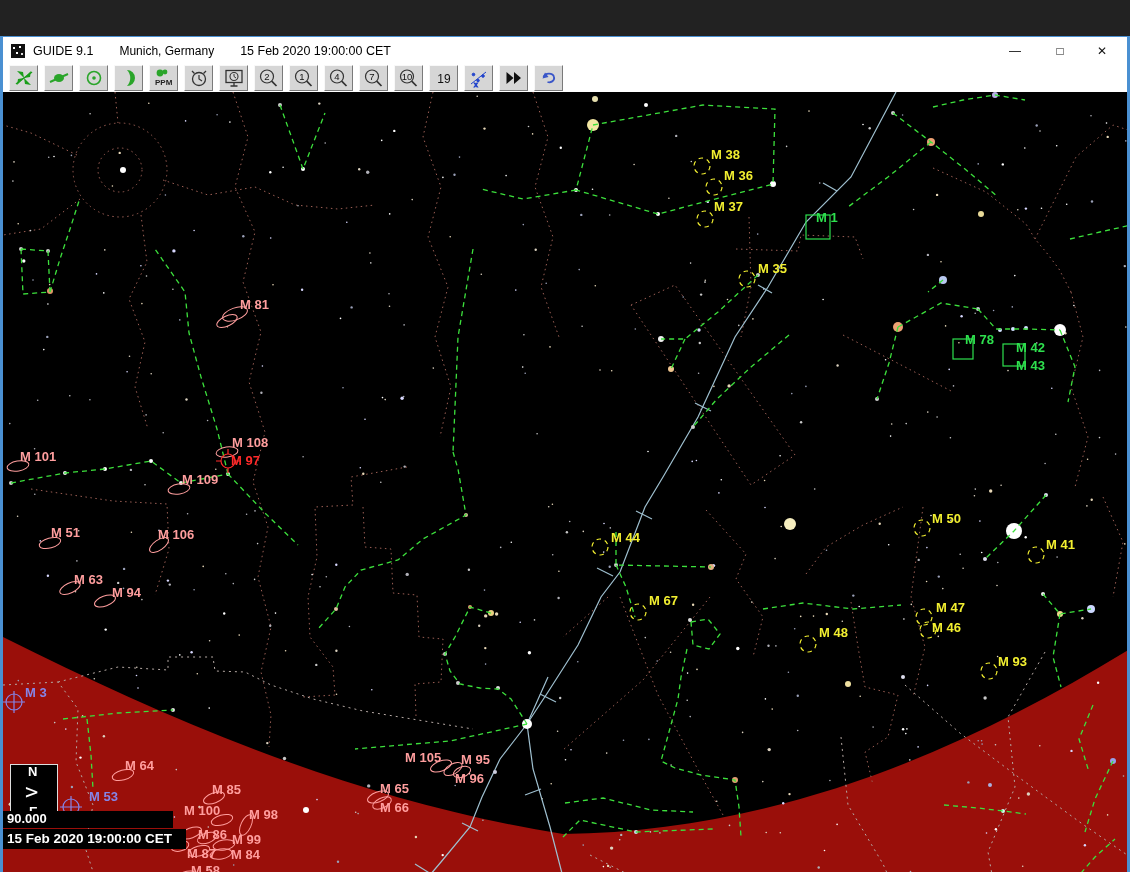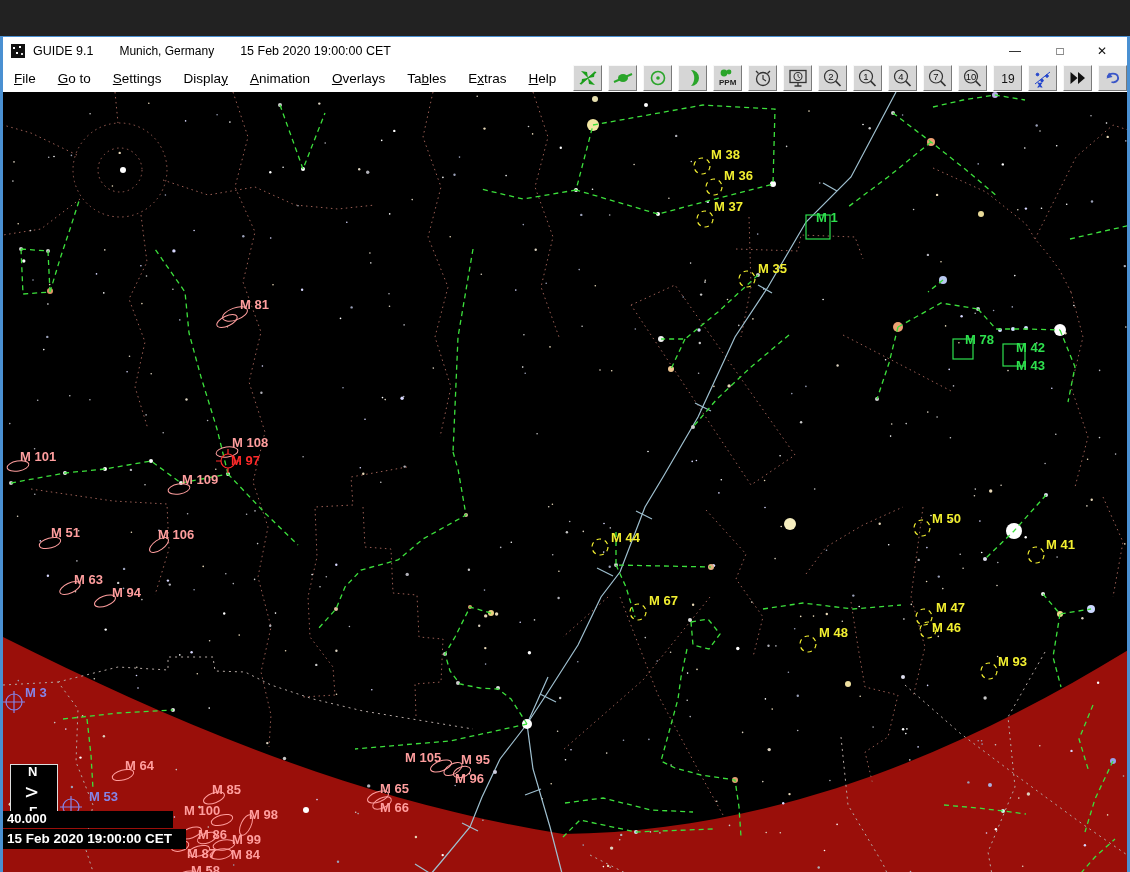--- a/index.html
+++ b/index.html
@@ -49,31 +49,20 @@
     </svg>
     <span class="t-app">GUIDE 9.1</span>
     <span class="t-loc">Munich, Germany</span>
     <span class="t-dt">15 Feb 2020 19:00:00 CET</span>
     <div class="winctl" id="btn-min">—</div>
     <div class="winctl" id="btn-max">□</div>
     <div class="winctl" id="btn-close">✕</div>
   </div>
 
   <div id="menubar">
-    <div id="menuitems" style="display:flex;align-items:center;">
-        <span class="menu-item"><u>F</u>ile</span>
-        <span class="menu-item"><u>G</u>o to</span>
-        <span class="menu-item"><u>S</u>ettings</span>
-        <span class="menu-item">Displa<u>y</u></span>
-        <span class="menu-item"><u>A</u>nimation</span>
-        <span class="menu-item"><u>O</u>verlays</span>
-        <span class="menu-item">Ta<u>b</u>les</span>
-        <span class="menu-item">E<u>x</u>tras</span>
-        <span class="menu-item"><u>H</u>elp</span>
-      </div>
     <div id="toolbar">
         <div class="tbtn">
           <svg width="24" height="20" viewBox="0 0 24 20">
             <g fill="#1a9e1a">
               <path d="M12 10 L5 3 L11 4 Z"></path>
               <path d="M12 10 L19 3 L18 9 Z"></path>
               <path d="M12 10 L19 17 L13 16 Z"></path>
               <path d="M12 10 L5 17 L6 11 Z"></path>
             </g>
             <path d="M4 16 L20 4" stroke="#1a9e1a" stroke-width="1.5" fill="none"></path>
@@ -967,15 +956,15 @@
           </g>
         </g>
       </svg>
     </div>
 
   <div id="compass">
     <span class="cn">N</span>
     <span class="chev">&gt;</span>
     <span class="ce">E</span>
   </div>
-  <div id="fovbar">40.000</div>
+  <div id="fovbar">90.000</div>
   <div id="datebar">15 Feb 2020 19:00:00 CET</div>
 </div>
 
 </body></html>

